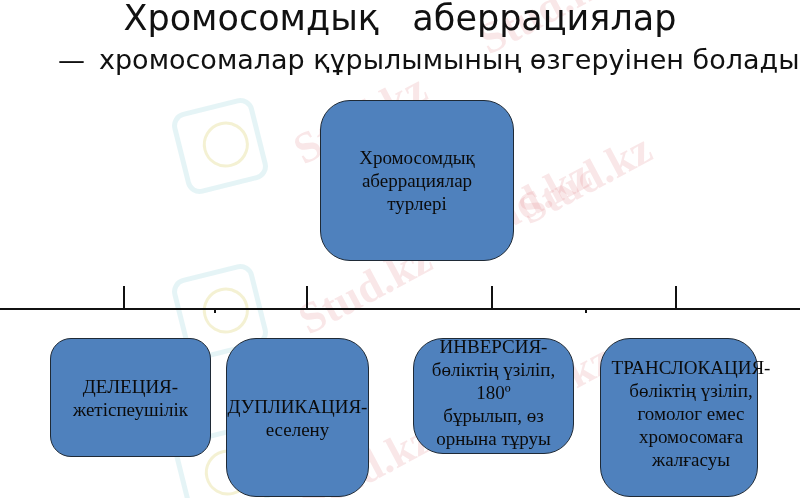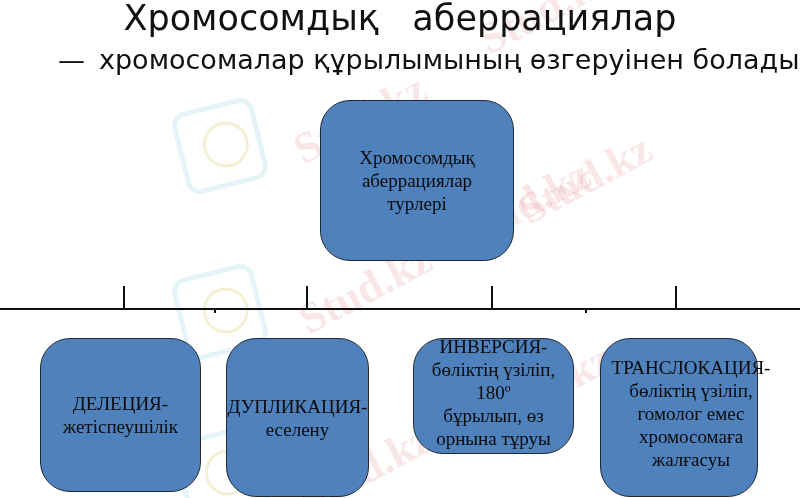--- a/index.html
+++ b/index.html
@@ -78,21 +78,21 @@
 </div>
 
 <div class="hline"></div>
 <div class="tick" style="left:123px;"></div>
 <div class="tick" style="left:306px;"></div>
 <div class="tick" style="left:491px;"></div>
 <div class="tick" style="left:675px;"></div>
 <div class="dot" style="left:214px;"></div>
 <div class="dot" style="left:585px;"></div>
 
-<div class="box" style="left:40px;top:338px;width:161px;height:154px;">
+<div class="box" style="left:50px;top:338px;width:161px;height:119px;border-radius:21px;">
   <span class="txt">ДЕЛЕЦИЯ-
 жетіспеушілік</span>
 </div>
 <div class="box" style="left:226px;top:338px;width:143px;height:159px;">
   <span class="txt">ДУПЛИКАЦИЯ-
 еселену</span>
 </div>
 <div class="box" style="left:413px;top:338px;width:161px;height:116px;">
   <span class="txt" style="margin-top:-8px;">ИНВЕРСИЯ-
 бөліктің үзіліп,

